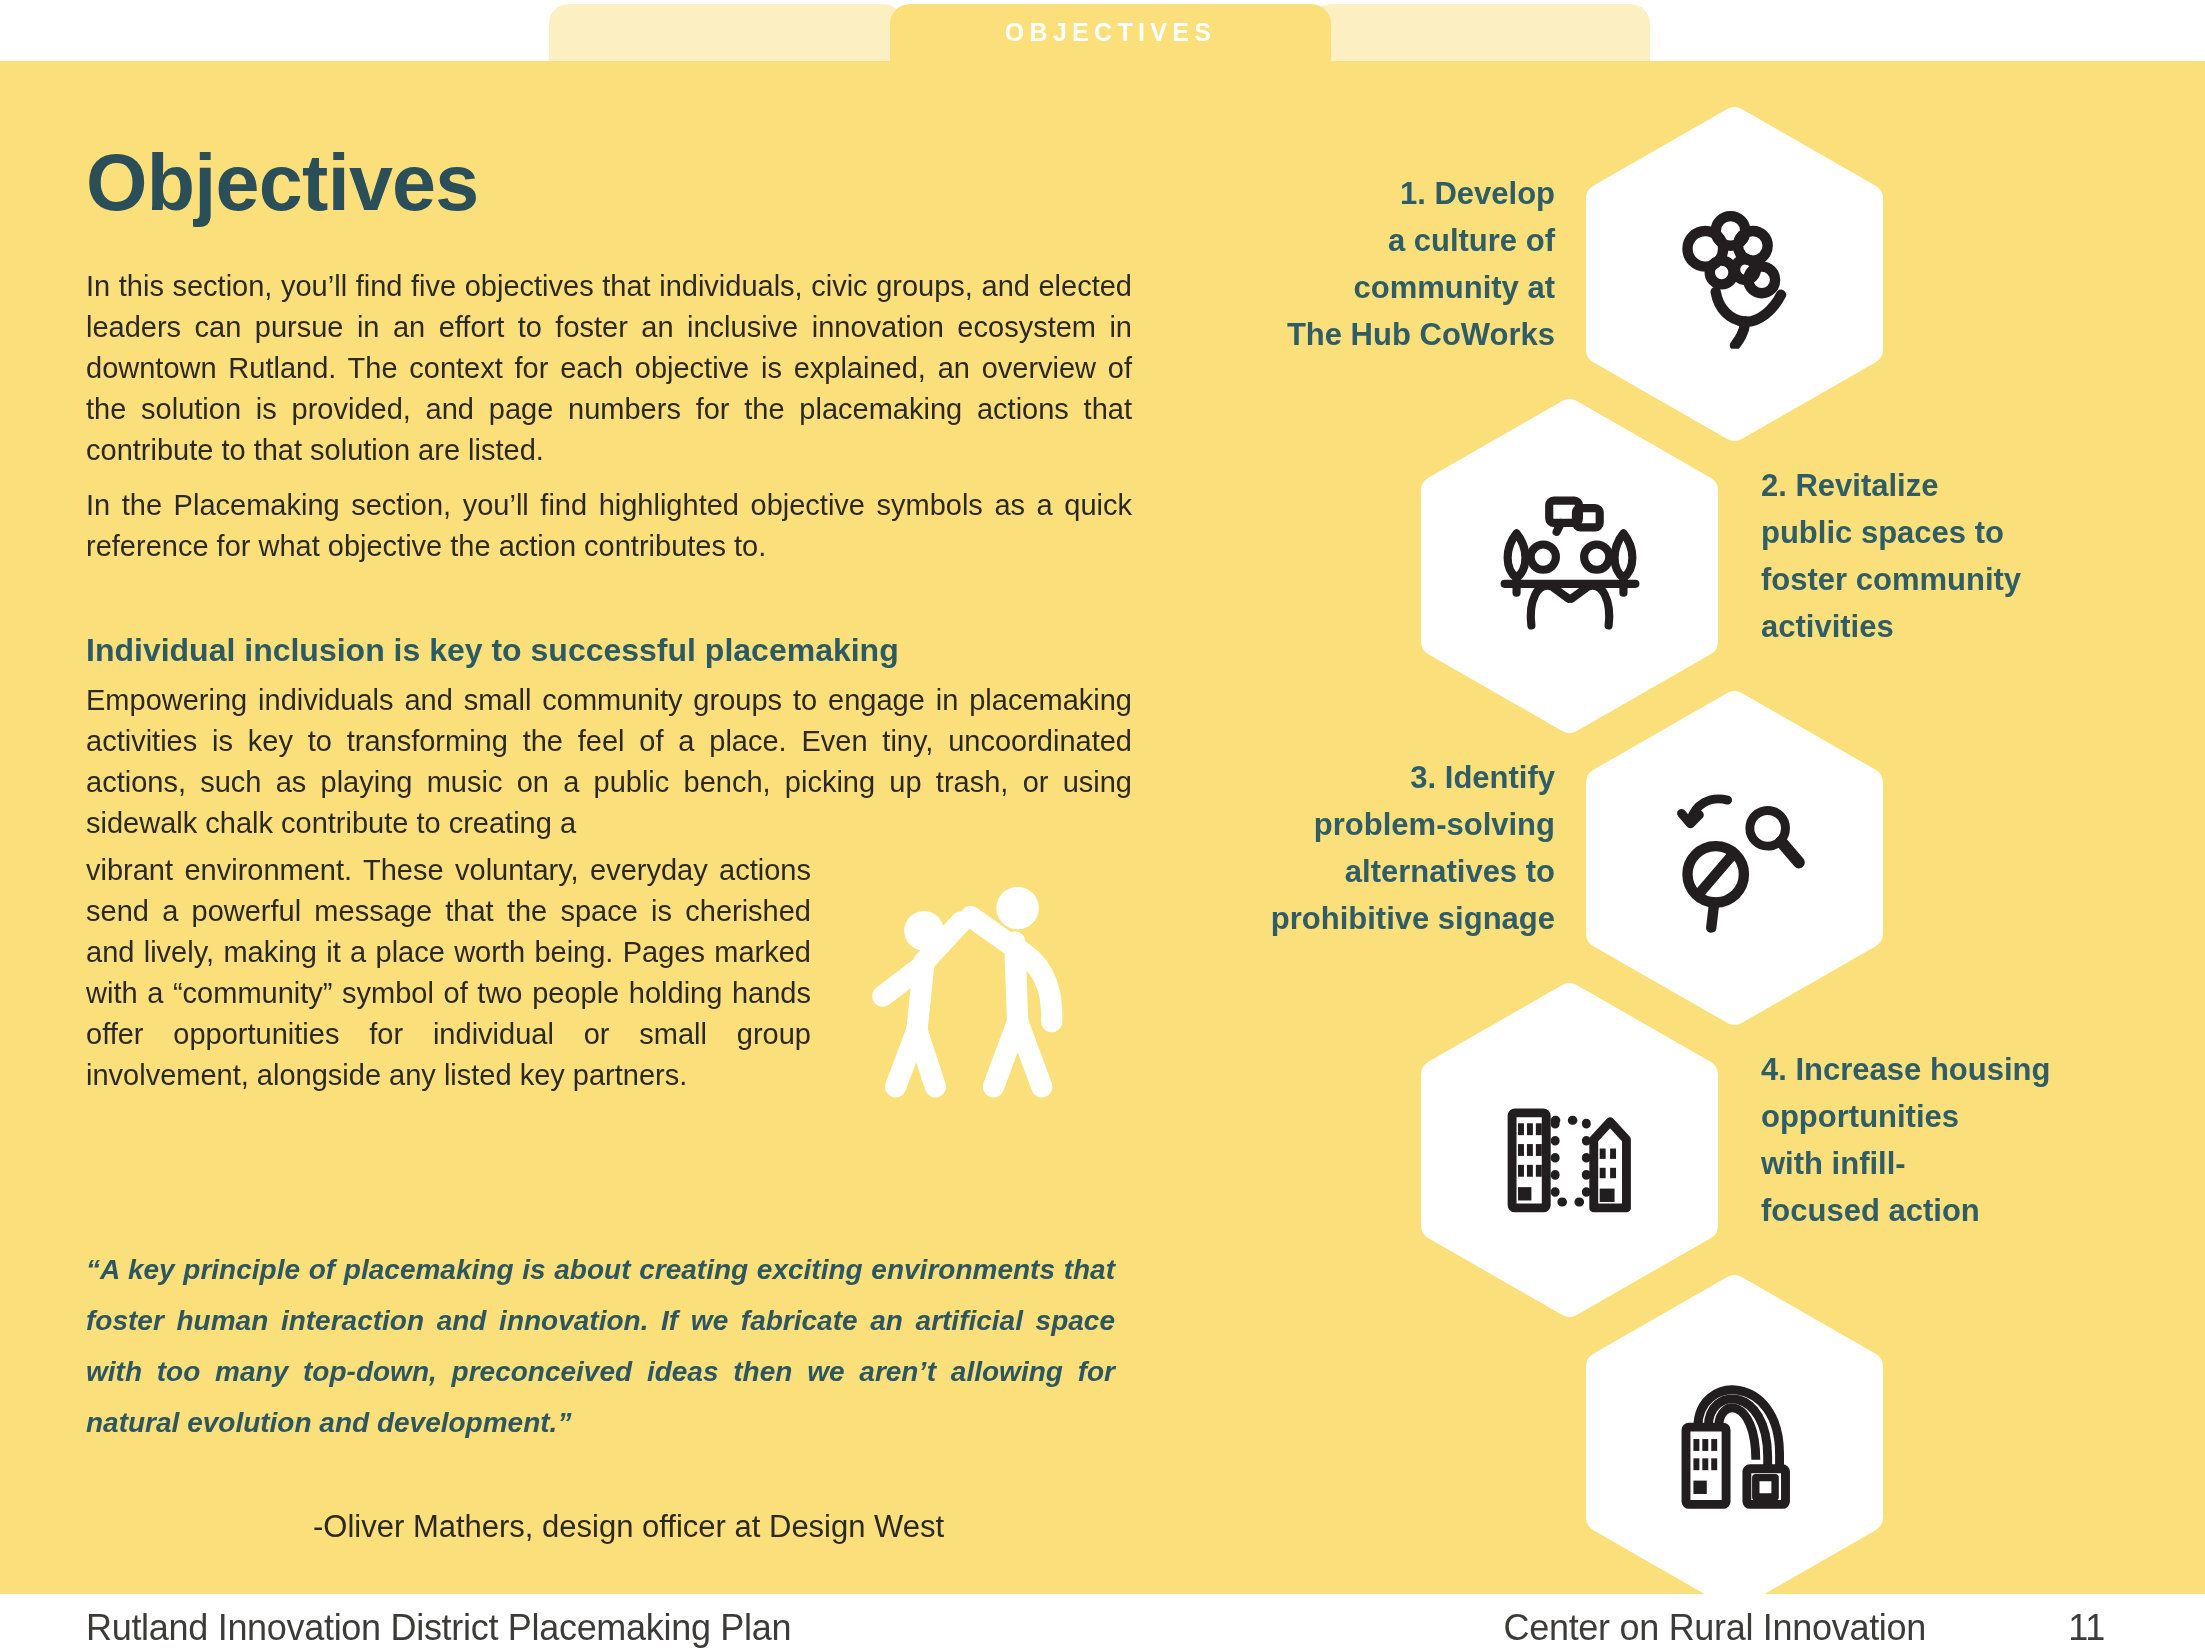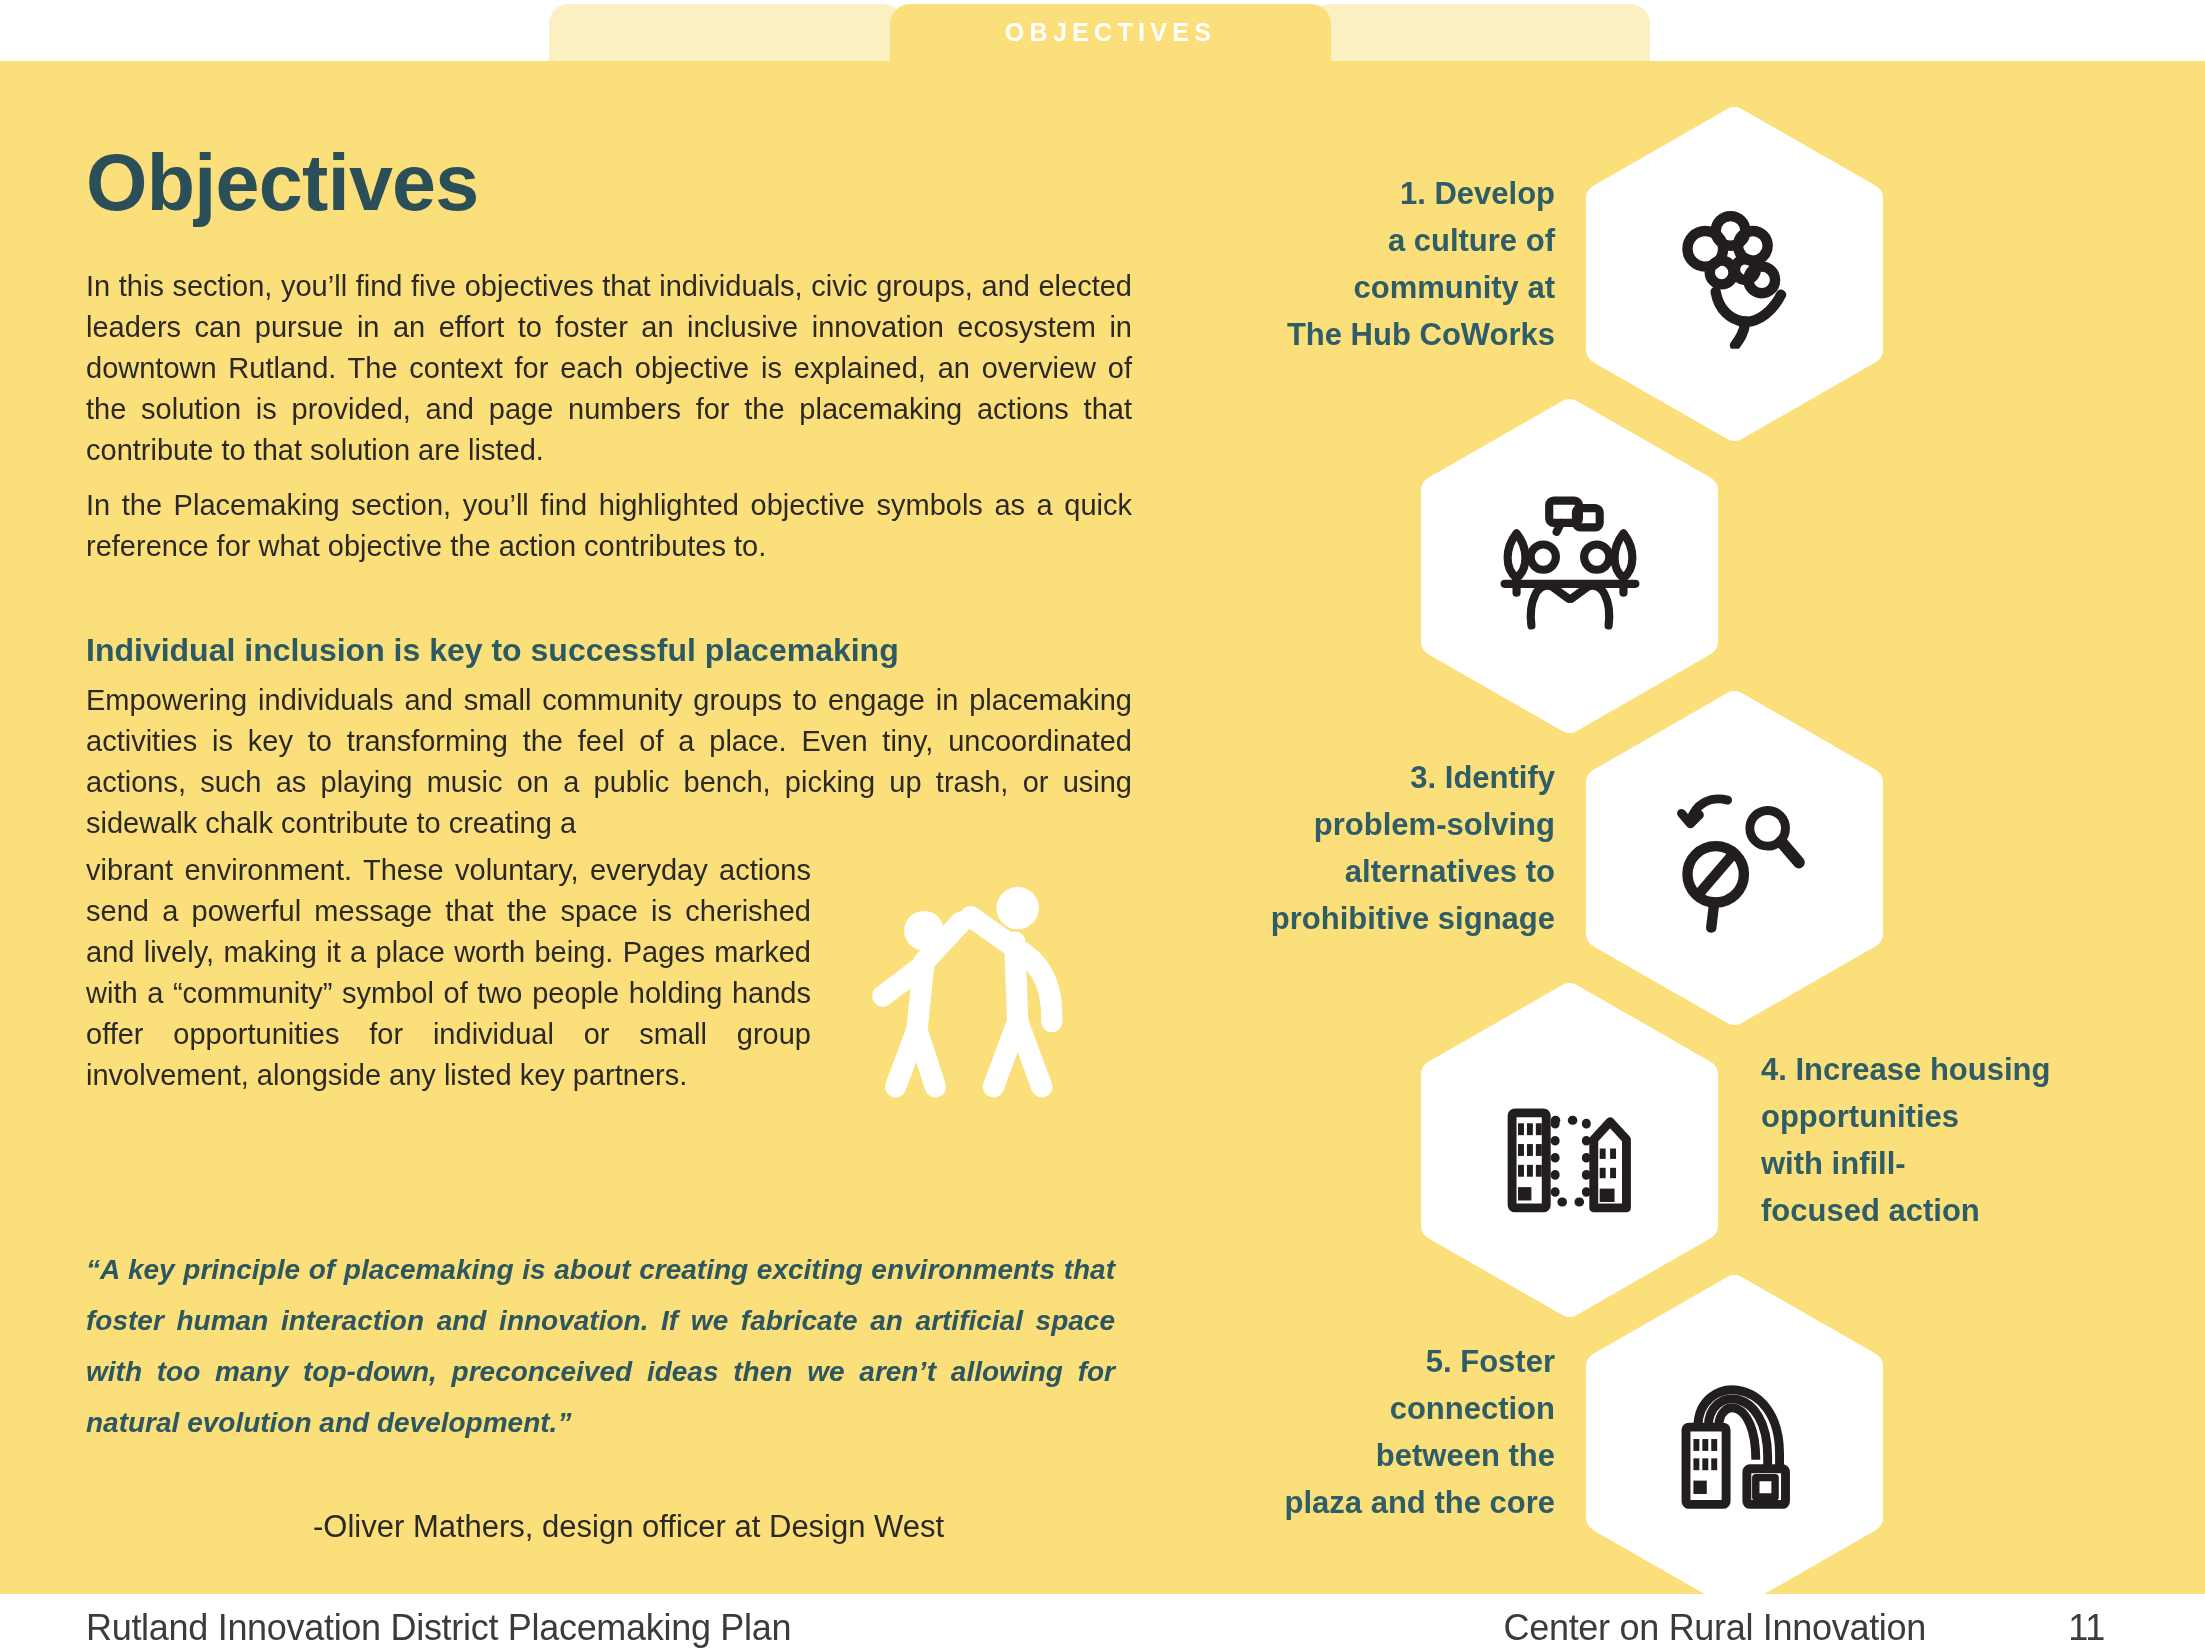--- a/index.html
+++ b/index.html
@@ -110,20 +110,24 @@
           <circle cx="41" cy="49" r="8"></circle>
           <circle cx="57" cy="47" r="7"></circle>
           <circle cx="68" cy="54" r="9"></circle>
           <path d="M37,62 C39,74 47,81 56,82 C66,83 76,74 81,64"></path>
           <path d="M57,82 C56,90 53,94 50,98"></path>
         </g>
       </svg>
     </span>
   </div>
 
+  <div class="obj-label align-left" style="top:462px;">2. Revitalize
+public spaces to
+foster community
+activities</div>
   <div class="hex" style="left:1421px;top:399px;">
     <svg viewBox="0 0 445 500">
         <polygon points="222.5,22 423,137 423,363 222.5,478 22,363 22,137" fill="#ffffff" stroke="#ffffff" stroke-width="44" stroke-linejoin="round"></polygon>
       </svg>
     <span class="hex-icon">
       <svg viewBox="0 0 100 100" width="214" height="214">
         <g fill="none" stroke="#221E1F" stroke-width="5.5" stroke-linecap="round" stroke-linejoin="round">
           <rect x="36" y="6" width="20" height="15" rx="3"></rect>
           <path d="M44,21 l-3,6"></path>
           <rect x="54" y="11" width="16" height="13" rx="3"></rect>
@@ -194,24 +198,20 @@
           <rect x="70" y="49" width="4" height="7"></rect>
             <rect x="77" y="49" width="4" height="7"></rect>
           <rect x="70" y="62" width="4" height="7"></rect>
             <rect x="77" y="62" width="4" height="7"></rect>
           <rect x="70" y="76" width="10" height="9"></rect>
         </g>
       </svg>
     </span>
   </div>
 
-  <div class="obj-label align-right" style="top:1338px;">5. Foster
-connection
-between the
-plaza and the core</div>
   <div class="hex" style="left:1586px;top:1275px;">
     <svg viewBox="0 0 445 500">
         <polygon points="222.5,22 423,137 423,363 222.5,478 22,363 22,137" fill="#ffffff" stroke="#ffffff" stroke-width="44" stroke-linejoin="round"></polygon>
       </svg>
     <span class="hex-icon">
       <svg viewBox="0 0 100 100" width="207" height="207">
         <g fill="none" stroke="#221E1F" stroke-width="6" stroke-linejoin="round">
           <path d="M25,40 C25,4 80,4 80,58 L80,66"></path>
           <path d="M32,40 C32,12 72,12 72,60 L72,68"></path>
           <path d="M39,40 C39,20 64,20 64,62"></path>

